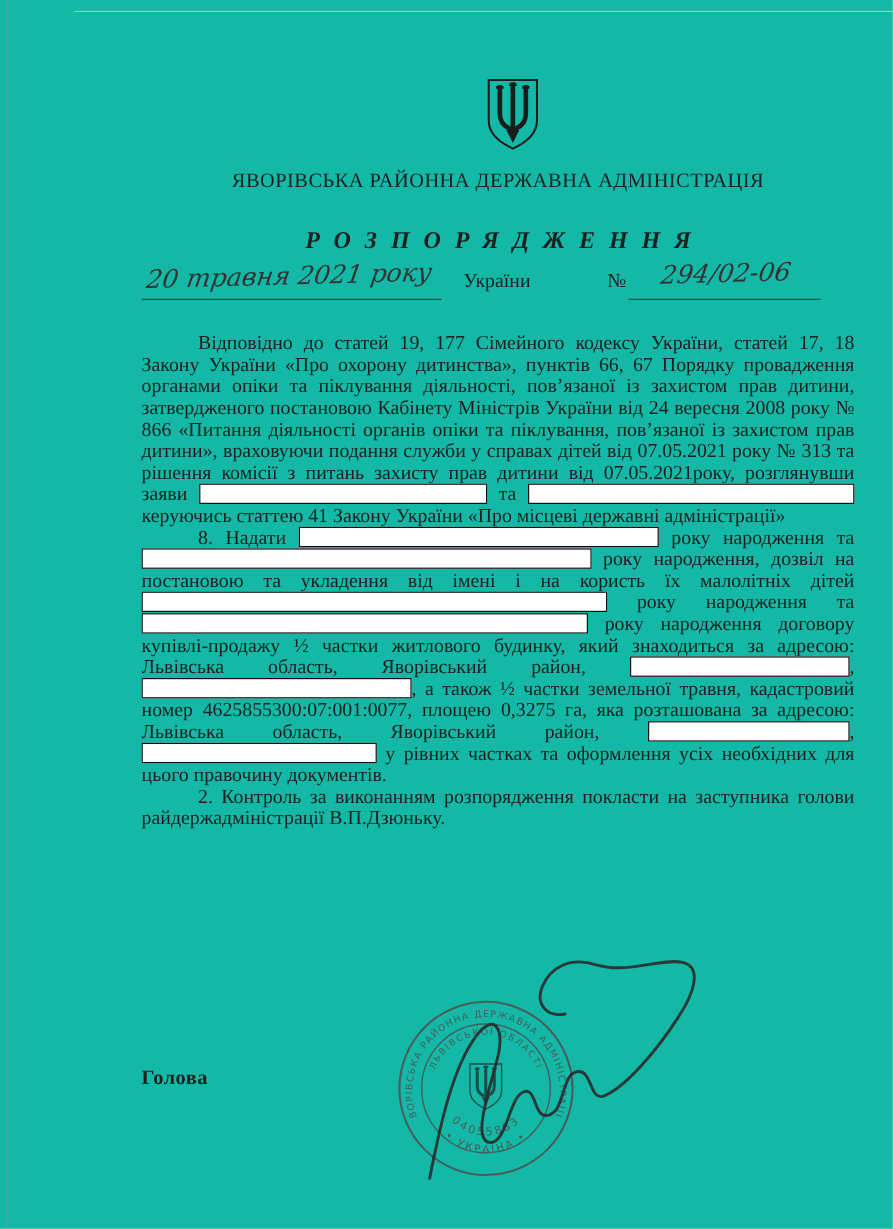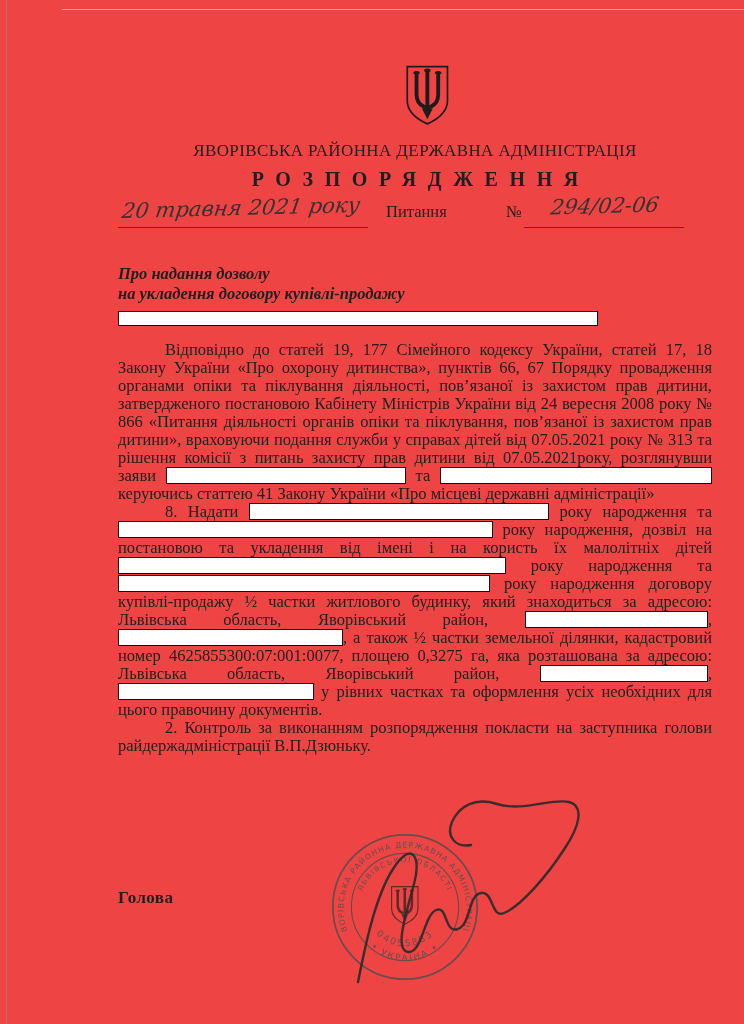--- a/index.html
+++ b/index.html
@@ -1,29 +1,29 @@
 <!DOCTYPE html>
 <html><head>
 <meta charset="utf-8">
 <style>
   html,body{margin:0;padding:0;background:#e9e9e9;}
   .page{
-    position:relative;width:744px;height:1024px;background:#ef4444;
+    position:relative;width:744px;height:1024px;background:#14b8a6;
     font-family:"Liberation Serif", serif;color:#1f1f1f;overflow:hidden;
     box-shadow:0 0 4px rgba(0,0,0,.2);
   }
   .scan-left{position:absolute;left:6px;top:0;width:1px;height:1024px;background:#8d8d8d;opacity:.65;}
   .scan-top{position:absolute;left:62px;top:9px;width:682px;height:1px;background:#c6c6c6;opacity:.8;}
 
   .doc{position:absolute;left:118px;top:62px;width:594px;}
 
   .emblem{width:66px;height:70px;margin:0 auto;transform:translateX(14px);display:block;}
 
   .org-name{text-align:center;font-size:17px;letter-spacing:.4px;margin-top:9px;white-space:nowrap;}
-  .doc-type{text-align:center;font-size:20px;font-weight:bold;letter-spacing:.58em;margin-top:7px;padding-left:.58em;white-space:nowrap;}
+  .doc-type{text-align:center;font-size:20px;font-weight:bold;letter-spacing:.58em;margin-top:29px;padding-left:.58em;white-space:nowrap;font-style:italic;}
 
   .date-row{position:relative;height:46px;margin-top:3px;font-size:16.5px;}
   .hand{font-family:"DejaVu Serif", serif;font-style:italic;color:#333;font-size:21px;transform:skewX(-10deg) rotate(-1.5deg);}
   .date-hand{position:absolute;left:4px;top:2px;width:238px;text-align:center;white-space:nowrap;}
   .date-underline{position:absolute;left:0;top:33px;width:250px;height:1px;background:#3c3c3c;}
   .place{position:absolute;left:268px;top:8px;}
   .num-label{position:absolute;left:388px;top:8px;}
   .num-hand{position:absolute;left:412px;top:0;width:150px;text-align:center;white-space:nowrap;}
   .num-underline{position:absolute;left:406px;top:33px;width:160px;height:1px;background:#3c3c3c;}
 
@@ -68,50 +68,45 @@
       </defs>
       <use href="#tryzub-shield" transform="scale(0.95)"></use>
     </svg>
 
     <div class="org-name">ЯВОРІВСЬКА РАЙОННА ДЕРЖАВНА АДМІНІСТРАЦІЯ</div>
     <div class="doc-type">РОЗПОРЯДЖЕННЯ</div>
 
     <div class="date-row">
       <div class="date-hand hand">20 травня 2021 року</div>
       <div class="date-underline"></div>
-      <div class="place">Питання</div>
+      <div class="place">України</div>
       <div class="num-label">№</div>
       <div class="num-hand hand">294/02-06</div>
       <div class="num-underline"></div>
     </div>
 
-    <div class="subject">
-      <div>Про надання дозволу</div>
-      <div>на укладення договору купівлі-продажу</div>
-      <div class="title-redact"></div>
-    </div>
 
     <p class="indent p-intro"><span>Відповідно до статей 19, 177 Сімейного кодексу України, статей 17, 18 Закону України «Про охорону дитинства», пунктів 66, 67 Порядку провадження органами опіки та піклування діяльності, пов’язаної із захистом прав дитини, затвердженого постановою Кабінету Міністрів України від 24 вересня 2008 року № 866 «Питання діяльності органів опіки та піклування, пов’язаної із захистом прав дитини», враховуючи подання служби у справах дітей від 07.05.2021 року № 313 та рішення комісії з питань захисту прав дитини від 07.05.2021року, розглянувши заяви</span>
       <span class="redact w240"></span>
       <span>та</span>
       <span class="redact w272"></span>
       <span>керуючись статтею 41 Закону України «Про місцеві державні адміністрації»</span></p>
 
 
     <p class="indent"><span>8. Надати</span>
       <span class="redact w300"></span>
       <span>року народження та</span>
       <span class="redact w375"></span>
       <span>року народження, дозвіл на постановою та укладення від імені і на користь їх малолітніх дітей</span>
       <span class="redact w388"></span>
       <span>року народження та</span>
       <span class="redact w372"></span>
       <span>року народження договору купівлі-продажу ½ частки житлового будинку, який знаходиться за адресою: Львівська область, Яворівський район,</span>
       <span class="redact w183"></span><span>,</span>
-      <span class="redact w225"></span><span>, а також ½ частки земельної ділянки, кадастровий номер 4625855300:07:001:0077, площею 0,3275 га, яка розташована за адресою: Львівська область, Яворівський район,</span>
+      <span class="redact w225"></span><span>, а також ½ частки земельної травня, кадастровий номер 4625855300:07:001:0077, площею 0,3275 га, яка розташована за адресою: Львівська область, Яворівський район,</span>
       <span class="redact w168"></span><span>,</span>
       <span class="redact w196"></span>
       <span>у рівних частках та оформлення усіх необхідних для цього правочину документів.</span></p>
 
     <p class="indent">2. Контроль за виконанням розпорядження покласти на заступника голови райдержадміністрації В.П.Дзюньку.</p>
   </div>
 
   <svg class="stamp" viewBox="0 0 160 160">
     <g fill="none" stroke="#4f4f4f">
       <circle cx="80" cy="80" r="74" stroke-width="1.8"></circle>

